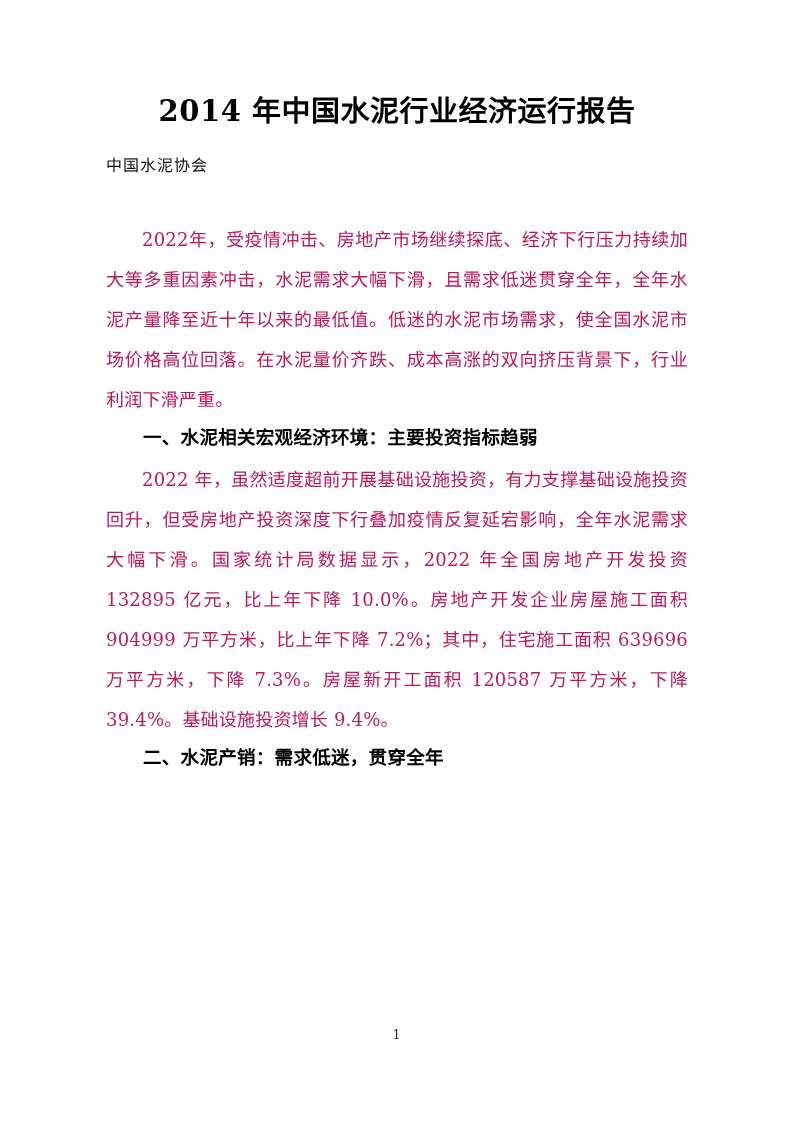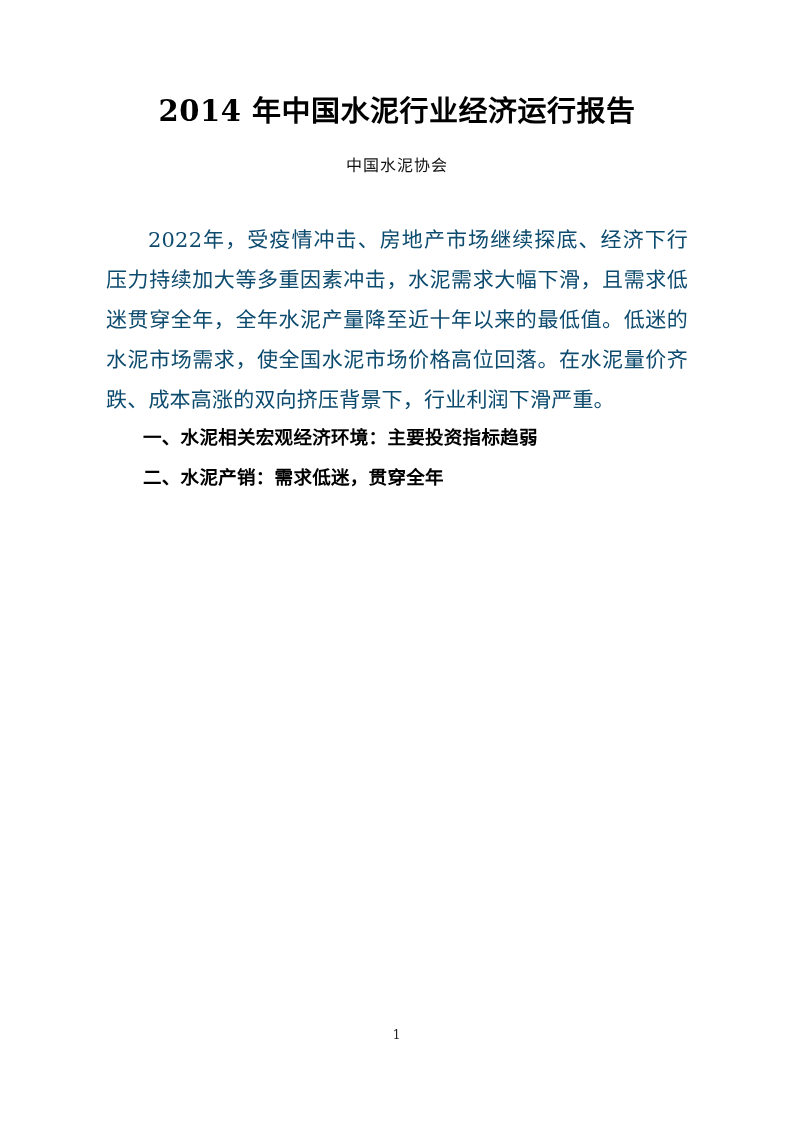--- a/index.html
+++ b/index.html
@@ -39,40 +39,40 @@
     font-size: 29px;
     line-height: 42px;
     letter-spacing: 0.5px;
     color: #000000;
     white-space: nowrap;
   }
 
   .doc-subtitle {
     margin: 0;
     padding-top: 22px;
-    text-align: center;
+    text-align: left;
     font-family: "DejaVu Serif", "Liberation Serif", serif;
     font-weight: 400;
     font-size: 16px;
     line-height: 24px;
     letter-spacing: 1px;
     color: #111111;
   }
 
   
   .para {
     margin: 0;
     font-family: "DejaVu Serif", "Liberation Serif", serif;
-    font-size: 21px;
+    font-size: 18px;
     line-height: 40px;
     text-align: justify;
     text-justify: inter-character;
     text-indent: 2em;
     letter-spacing: 0.2px;
-    color: #0c4a6e;
+    color: #be185d;
   }
 
   .para.first-body { padding-top: 42px; }
 
   
   .section-heading {
     margin: 0;
     font-family: Liberation Mono, monospace;
     font-weight: 700;
     font-size: 18.5px;
@@ -105,20 +105,21 @@
 
     <h1 class="doc-title">2014 年中国水泥行业经济运行报告</h1>
 
     <p class="doc-subtitle">中国水泥协会</p>
 
     <p class="para first-body">2022年，受疫情冲击、房地产市场继续探底、经济下行压力持续加大等多重因素冲击，水泥需求大幅下滑，且需求低迷贯穿全年，全年水泥产量降至近十年以来的最低值。低迷的水泥市场需求，使全国水泥市场价格高位回落。在水泥量价齐跌、成本高涨的双向挤压背景下，行业利润下滑严重。</p>
 
 
     <h2 class="section-heading">一、水泥相关宏观经济环境：主要投资指标趋弱</h2>
 
+    <p class="para">2022 年，虽然适度超前开展基础设施投资，有力支撑基础设施投资回升，但受房地产投资深度下行叠加疫情反复延宕影响，全年水泥需求大幅下滑。国家统计局数据显示，2022 年全国房地产开发投资 132895 亿元，比上年下降 10.0%。房地产开发企业房屋施工面积 904999 万平方米，比上年下降 7.2%；其中，住宅施工面积 639696 万平方米，下降 7.3%。房屋新开工面积 120587 万平方米，下降 39.4%。基础设施投资增长 9.4%。</p>
 
     <h2 class="section-heading">二、水泥产销：需求低迷，贯穿全年</h2>
 
   </div>
 
   <div class="page-number">1</div>
 
 </div>
 
 </body></html>

